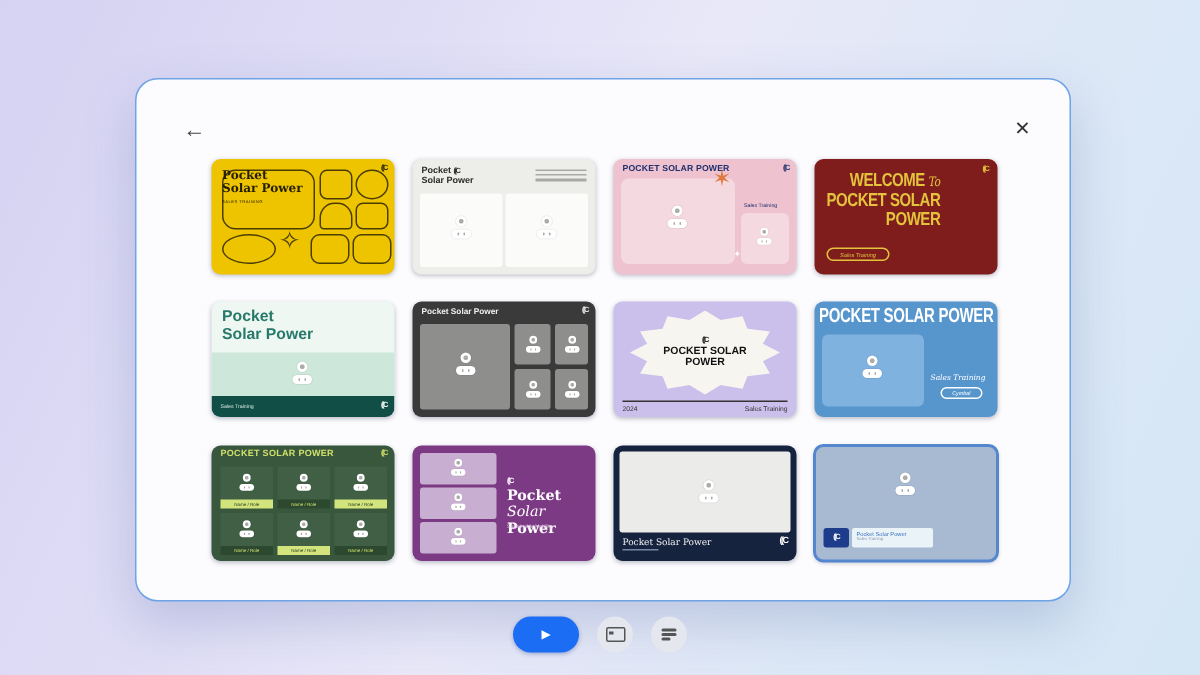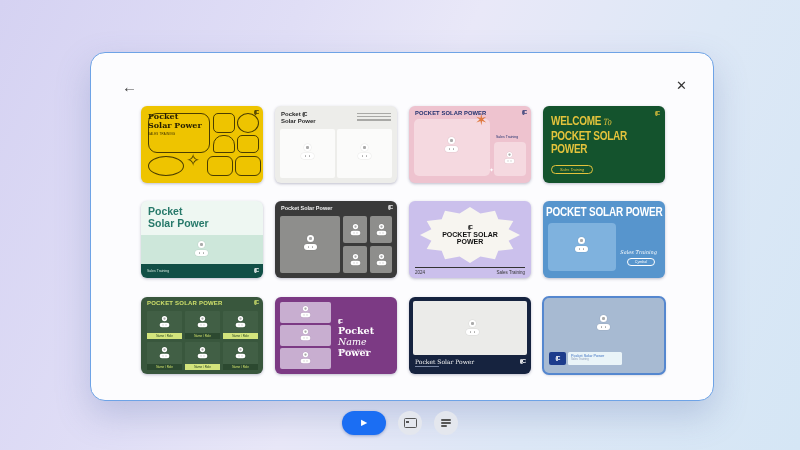--- a/index.html
+++ b/index.html
@@ -42,21 +42,21 @@
   
   .t2{background:#eec3cf;}
   .t2 .ttl{position:absolute;left:6px;top:4px;font-size:5.8px;font-weight:800;color:#20306e;letter-spacing:.1px;}
   .t2 .logo{position:absolute;right:5px;top:4px;color:#20306e;}
   .t2 .big{position:absolute;left:5px;top:13px;width:76px;height:57px;background:#f5d9e0;border-radius:5px;}
   .t2 .small{position:absolute;left:85px;top:36px;width:32px;height:34px;background:#f5d9e0;border-radius:4px;}
   .t2 .star6{position:absolute;left:66px;top:6px;font-size:15px;color:#e0793f;line-height:1;}
   .t2 .badge{position:absolute;left:87px;top:29px;font-size:3.5px;color:#20306e;}
   .t2 .spark{position:absolute;left:80px;top:61px;font-size:6px;color:#fff;line-height:1;}
   
-  .t3{background:#14532d;}
+  .t3{background:#7f1d1d;text-align:right;}
   .t3 .logo{position:absolute;right:6px;top:5px;color:#e3c33c;}
   .t3 .wt{position:absolute;left:8px;top:9px;font-size:10px;font-weight:800;color:#e3c33c;line-height:10.5px;letter-spacing:-.3px;transform:scaleY(1.25);transform-origin:top left;}
   .t3 .to{font-family:"DejaVu Serif",serif;font-style:italic;font-weight:400;font-size:7px;}
   .t3 .pill{position:absolute;left:8px;top:59px;border:1px solid #e3c33c;border-radius:7px;padding:1.5px 8px;font-size:3.8px;color:#e3c33c;font-style:italic;}
   
   .t4{background:#eef7f2;}
   .t4 .ttl{position:absolute;left:7px;top:5px;font-size:10.5px;font-weight:700;color:#27796a;line-height:11.5px;}
   .t4 .band{position:absolute;left:0;top:34px;width:122px;height:29px;background:#cde7da;}
   .t4 .foot{position:absolute;left:0;top:63px;width:122px;height:14px;background:#114f46;}
   .t4 .ft{position:absolute;left:6px;top:68px;font-size:3.5px;color:#cfe3da;}
@@ -338,21 +338,21 @@
           </div>
       </div>
       <div class="row" style="top:51px;">
         <div class="ph sm" style="left:19px;top:2px;">
             <div class="ph-c"></div>
             <div class="ph-p"></div>
           </div>
       </div>
       <span class="logo">((C</span>
       <div class="p1">Pocket</div>
-      <div class="p2"><i>Name</i><span> Power</span></div>
+      <div class="p2"><i>Solar</i><span> Power</span></div>
       <div class="sub">Sustainable Mobility</div>
     </div>
 
     <div class="thumb t10 r2 c2">
       <div class="pnl">
         <div class="ph" style="left:53px;top:19px;">
             <div class="ph-c"></div>
             <div class="ph-p"></div>
           </div>
       </div>

